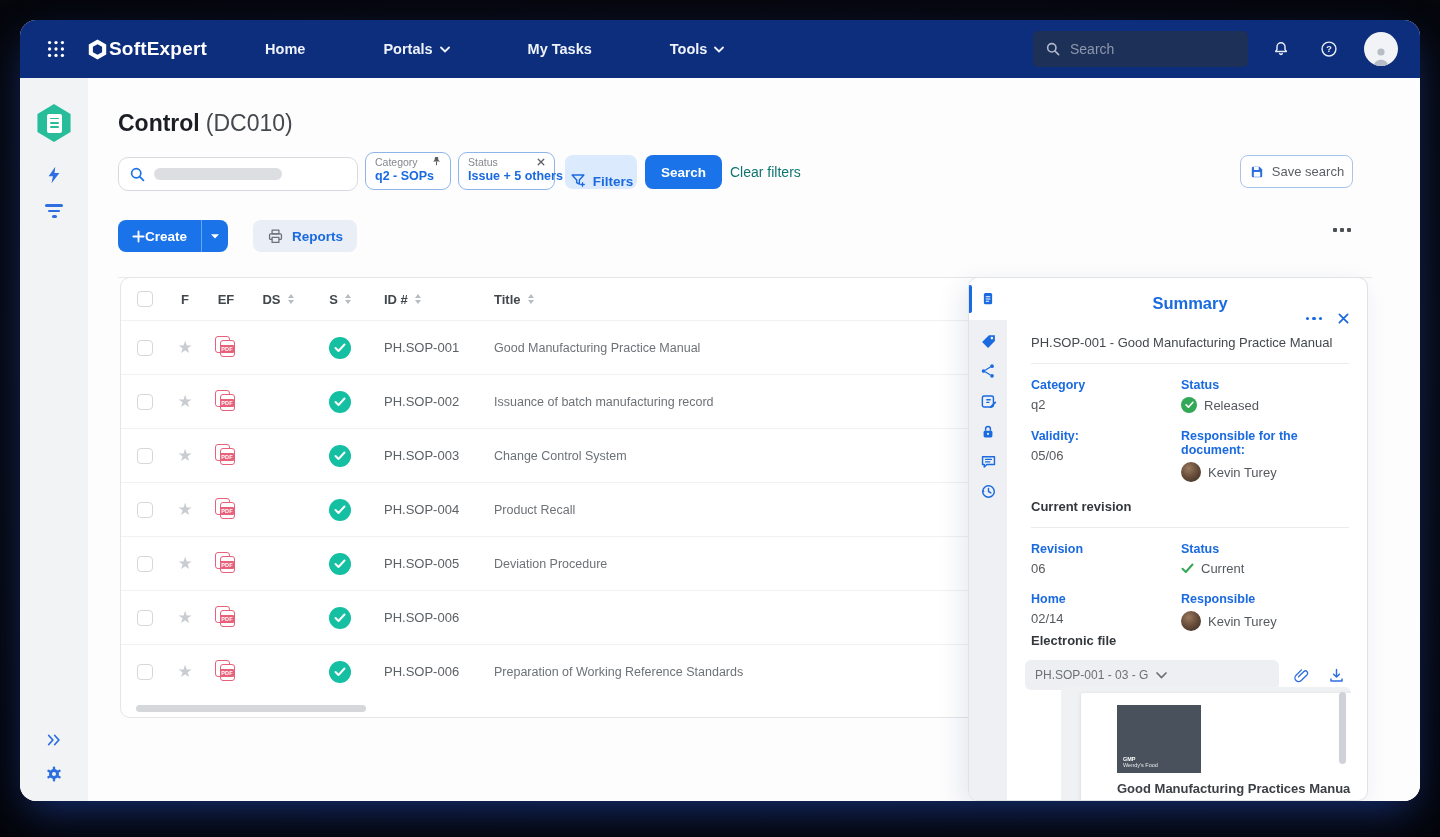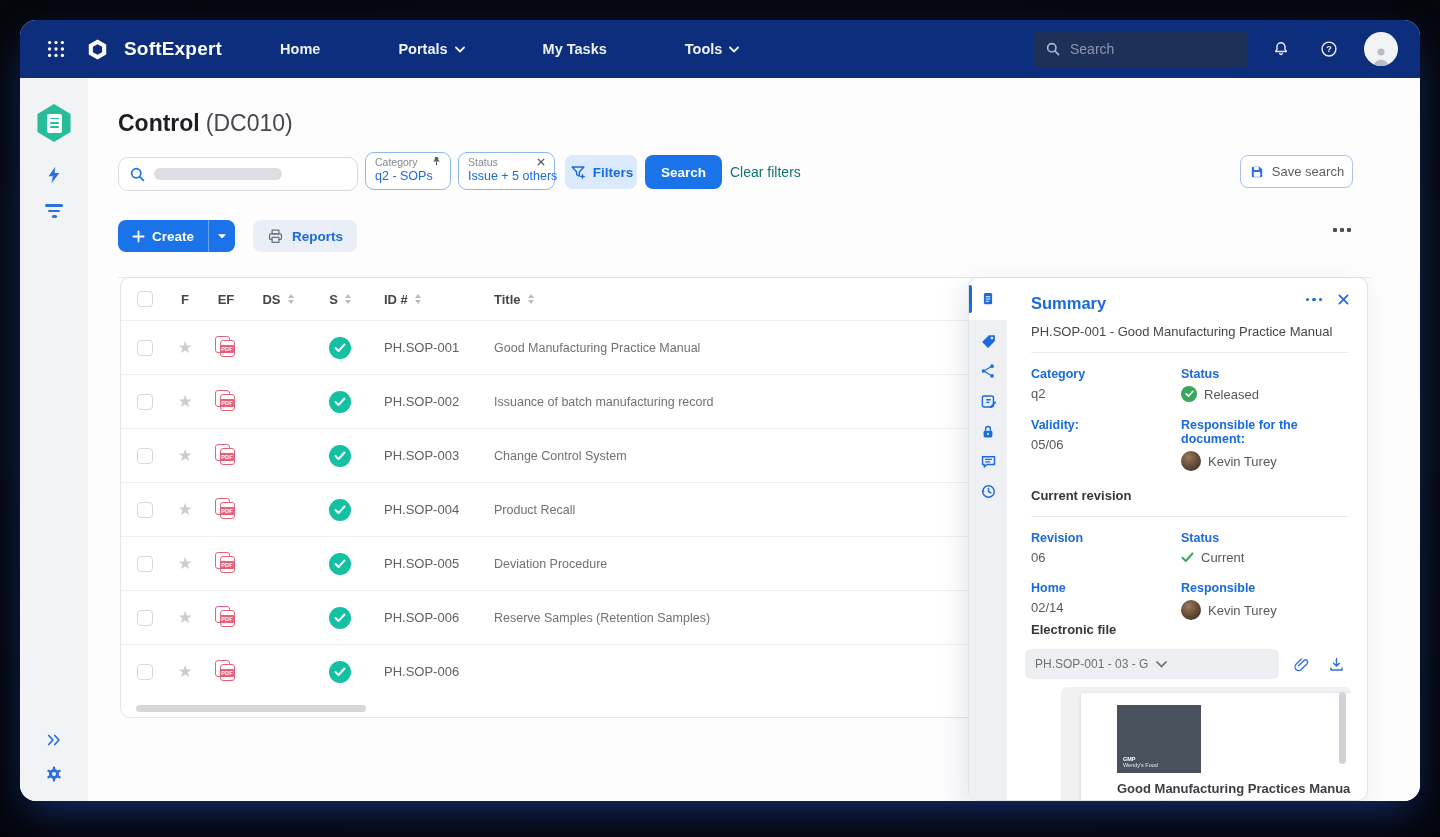--- a/index.html
+++ b/index.html
@@ -4,21 +4,21 @@
 <style>
   * { margin:0; padding:0; box-sizing:border-box; }
   html,body { width:1440px; height:837px; }
   body { font-family:"Liberation Sans","DejaVu Sans",sans-serif; background:#05070d; overflow:hidden; }
   .stage { position:relative; width:1440px; height:837px; background:radial-gradient(120% 90% at 50% 40%, #0a0d16 0%, #04050a 70%); }
   .app { position:absolute; left:20px; top:20px; width:1400px; height:781px; border-radius:16px; overflow:hidden; background:#fdfdfe; box-shadow:0 16px 40px -8px rgba(40,90,220,.5); }
 
   
   .navbar { position:relative; height:58px; background:#0d2e7c; display:flex; align-items:center; padding:0 22px; }
   .waffle { display:flex; align-items:center; justify-content:center; width:28px; height:28px; cursor:pointer; }
-  .brand { display:flex; align-items:center; gap:15px; margin-left:16px; color:#fff; font-size:19px; font-weight:bold; letter-spacing:.2px; cursor:pointer; }
+  .brand { display:flex; align-items:center; gap:0; margin-left:16px; color:#fff; font-size:19px; font-weight:bold; letter-spacing:.2px; cursor:pointer; }
   .topnav { display:flex; align-items:center; gap:78px; margin-left:58px; }
   .topnav .nav-item { display:flex; align-items:center; gap:7px; color:#eef2fb; font-size:14.5px; font-weight:600; cursor:pointer; }
   .nav-search { margin-left:auto; display:flex; align-items:center; gap:9px; width:215px; height:36px; background:#1d3057; border-radius:5px; padding:0 12px; cursor:text; }
   .nav-search span { color:#8d97ad; font-size:14px; }
   .nav-iconbtn { width:30px; height:30px; display:flex; align-items:center; justify-content:center; margin-left:18px; cursor:pointer; }
   .nav-avatar { width:34px; height:34px; border-radius:50%; background:#f1f3f6; display:flex; align-items:flex-end; justify-content:center; overflow:hidden; margin-left:20px; cursor:pointer; }
 
   
   .app-body { position:relative; height:723px; }
   .sidebar { position:absolute; left:0; top:0; width:68px; height:100%; background:#f2f3f5; display:flex; flex-direction:column; align-items:center; padding-top:26px; }
@@ -37,34 +37,34 @@
   .page-title { position:absolute; left:30px; top:32px; font-size:23px; color:#1b1e22; }
   .page-title b { font-weight:bold; }
   .page-title .code { font-weight:400; color:#45494e; margin-left:6px; }
 
   
   .filter-row { position:absolute; left:0; top:74px; width:100%; height:44px; }
   .search-input { position:absolute; left:30px; top:5px; width:240px; height:34px; border:1px solid #d7dade; border-radius:10px; background:#fff; display:flex; align-items:center; padding:0 10px; gap:8px; cursor:text; }
   .search-input .ph { width:128px; height:12px; border-radius:6px; background:#dcdee1; }
   .chip { position:absolute; top:0; height:38px; border:1px solid #8fb4ea; border-radius:9px; background:#fff; padding:3px 9px 0 9px; cursor:pointer; }
   .chip .c-label { font-size:10.5px; color:#84888d; display:flex; align-items:center; justify-content:space-between; gap:8px; }
-  .chip .c-value { font-size:12.5px; font-weight:normal; color:#1a6ae0; margin-top:1px; white-space:nowrap; }
+  .chip .c-value { font-size:12.5px; font-weight:bold; color:#1a6ae0; margin-top:1px; white-space:nowrap; }
   .chip-category { left:277px; width:86px; }
   .chip-status { left:370px; width:97px; }
   .chip .pin, .chip .chipx { font-size:10px; color:#5b5f64; }
-  .btn-filters { position:absolute; left:477px; top:3px; height:34px; width:72px; border-radius:8px; background:#dbeafc; display:flex; align-items:center; justify-content:center; gap:6px; color:#1a6ae0; font-size:13.5px; font-weight:bold; cursor:pointer; }
+  .btn-filters { position:absolute; left:477px; top:3px; height:34px; width:72px; border-radius:8px; background:#dbeafc; display:flex; align-items:flex-end; justify-content:center; gap:6px; color:#1a6ae0; font-size:13.5px; font-weight:bold; cursor:pointer; }
   .btn-search { position:absolute; left:557px; top:3px; height:34px; width:77px; border-radius:8px; background:#1a73e8; color:#fff; font-size:13.5px; font-weight:bold; display:flex; align-items:center; justify-content:center; cursor:pointer; border:none; }
   .link-clear { position:absolute; left:642px; top:12px; color:#0f766e; font-size:14px; cursor:pointer; }
   .btn-save-search { position:absolute; left:1152px; top:3px; height:33px; width:113px; border:1px solid #a9c3ec; border-radius:8px; background:#fff; display:flex; align-items:center; justify-content:center; gap:7px; color:#5d6océ166; color:#5d6166; font-size:13px; cursor:pointer; }
   .row-divider { position:absolute; left:30px; top:125px; width:1254px; height:1px; background:#e9eaec; }
 
   
   .actions-row { position:absolute; left:0; top:142px; width:100%; height:34px; }
   .btn-create { position:absolute; left:30px; top:0; height:32px; display:flex; border-radius:8px; overflow:hidden; cursor:pointer; }
-  .btn-create .main-part { background:#1a73e8; color:#fff; font-size:13.5px; font-weight:bold; display:flex; align-items:center; gap:7px; padding:0 14px; }
+  .btn-create .main-part { background:#1a73e8; color:#fff; font-size:13.5px; font-weight:bold; display:flex; align-items:center; gap:0; padding:0 14px; }
   .btn-create .caret-part { background:#1a73e8; border-left:1px solid rgba(255,255,255,.35); width:27px; display:flex; align-items:center; justify-content:center; }
   .btn-reports { position:absolute; left:165px; top:0; height:32px; width:104px; border-radius:8px; background:#e9eef7; display:flex; align-items:center; justify-content:center; gap:8px; color:#1a6ae0; font-size:13.5px; font-weight:bold; cursor:pointer; }
   .more-dots { position:absolute; left:1245px; top:8px; display:flex; gap:3.5px; cursor:pointer; }
   .more-dots i { width:3.5px; height:3.5px; border-radius:1px; background:#4c5054; }
 
   
   .table-card { position:absolute; left:32px; top:199px; width:1248px; height:441px; background:#fff; border:1px solid #e3e5e8; border-radius:10px; overflow:hidden; }
   .tgrid { display:grid; grid-template-columns:44px 40px 42px 62px 62px 110px 1fr; align-items:center; }
   .thead { height:42px; color:#42474c; font-size:13px; font-weight:bold; }
   .thead > div { display:flex; align-items:center; }
@@ -90,21 +90,21 @@
   .cell-title { color:#6d7277; font-size:12.5px; }
   .hscroll { position:absolute; left:15px; bottom:5px; width:230px; height:7px; border-radius:4px; background:#d5d7da; cursor:grab; }
 
   
   .panel { position:absolute; left:880px; top:199px; width:400px; height:524px; background:#fff; border:1px solid #dfe3e8; border-radius:10px; box-shadow:-6px 8px 26px rgba(20,40,90,.10); overflow:hidden; }
   .rail { position:absolute; left:0; top:0; width:38px; height:100%; background:#eef0f3; display:flex; flex-direction:column; align-items:center; }
   .rail-item { width:38px; height:30px; display:flex; align-items:center; justify-content:center; cursor:pointer; }
   .rail-item.active { height:42px; background:#fff; position:relative; }
   .rail-item.active::before { content:""; position:absolute; left:0; top:7px; bottom:7px; width:3px; background:#1a6ae0; border-radius:0 2px 2px 0; }
   .panel-content { position:absolute; left:38px; top:0; right:0; bottom:0; padding:16px 18px 0 24px; }
-  .panel-head { display:flex; align-items:flex-start; }
+  .panel-head { display:flex; align-items:center;flex-direction:column; }
   .panel-title { color:#1a6ae0; font-size:16.5px; font-weight:bold; }
   .panel-head-icons { margin-left:auto; display:flex; align-items:center; gap:16px; }
   .pdots { display:flex; gap:3px; cursor:pointer; }
   .pdots i { width:3.5px; height:3.5px; border-radius:50%; background:#1a6ae0; }
   .pclose { cursor:pointer; display:flex; }
   .panel-sub { margin-top:11px; font-size:13px; color:#44484d; }
   .p-divider { height:1px; background:#e9ebee; margin:13px 0 14px 0; }
   .fgrid { display:grid; grid-template-columns:150px 1fr; row-gap:16px; }
   .flabel { font-size:12.5px; font-weight:bold; color:#1a6ae0; }
   .fvalue { margin-top:5px; font-size:13px; color:#55595e; display:flex; align-items:center; gap:7px; }
@@ -535,21 +535,20 @@
               </div>
             <div></div>
             <div class="tc-center">
                 <span class="seal">
                   <svg width="12" height="10" viewBox="0 0 12 10">
                     <polyline points="1.5,5 4.5,8 10.5,1.5" fill="none" stroke="#fff" stroke-width="2" stroke-linecap="round" stroke-linejoin="round"></polyline>
                   </svg>
                 </span>
               </div>
             <div class="tc-left cell-id">PH.SOP-006</div>
-            <div class="tc-left cell-title">Reserve Samples (Retention Samples)</div>
           </div>
           <div class="tgrid trow">
             <div>
                 <span class="cb"></span>
               </div>
             <div class="tc-center">
                 <span class="star">★</span>
               </div>
             <div class="tc-center">
                 <span class="pdficon">
@@ -561,20 +560,21 @@
               </div>
             <div></div>
             <div class="tc-center">
                 <span class="seal">
                   <svg width="12" height="10" viewBox="0 0 12 10">
                     <polyline points="1.5,5 4.5,8 10.5,1.5" fill="none" stroke="#fff" stroke-width="2" stroke-linecap="round" stroke-linejoin="round"></polyline>
                   </svg>
                 </span>
               </div>
             <div class="tc-left cell-id">PH.SOP-006</div>
+            <div class="tc-left cell-title">Preparation of Working Reference Standards</div>
           </div>
 
           <div class="hscroll"></div>
         </section>
 
         <aside class="panel">
           <div class="rail">
             <div class="rail-item active">
               <svg width="18" height="18" viewBox="0 0 24 24">
                   <rect x="6.5" y="4" width="11" height="15" rx="2" fill="#1a6ae0"></rect>

